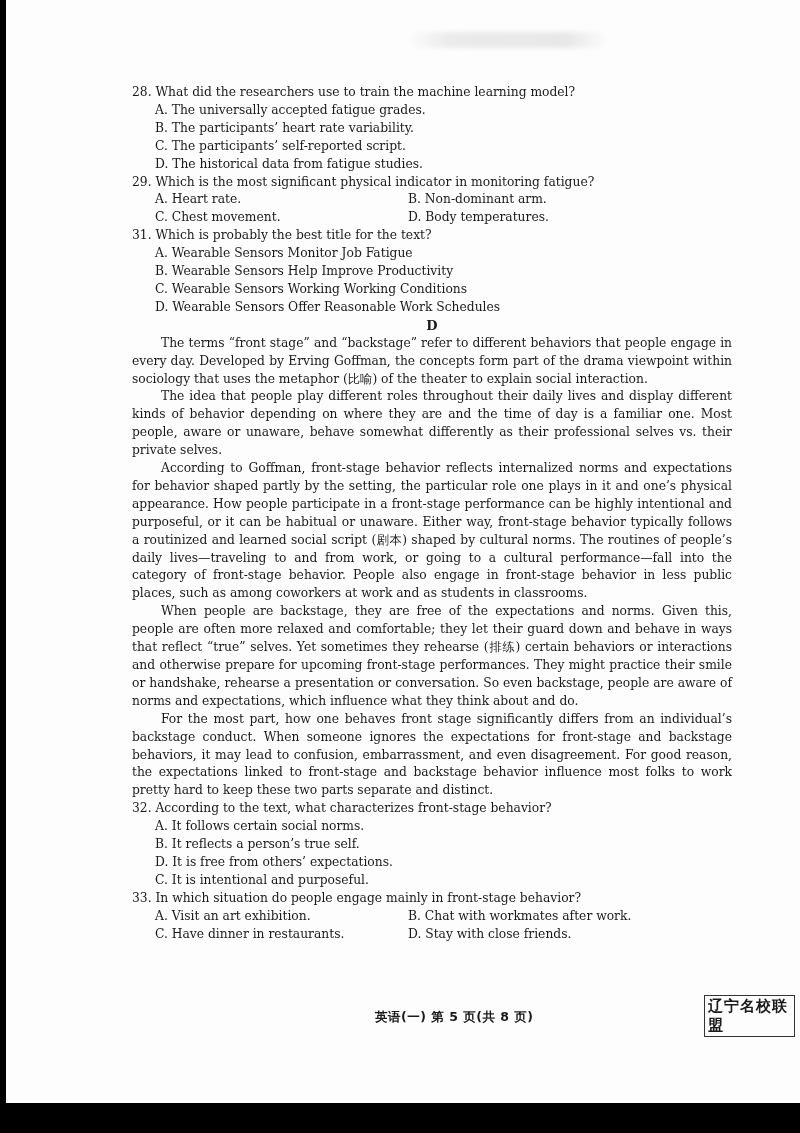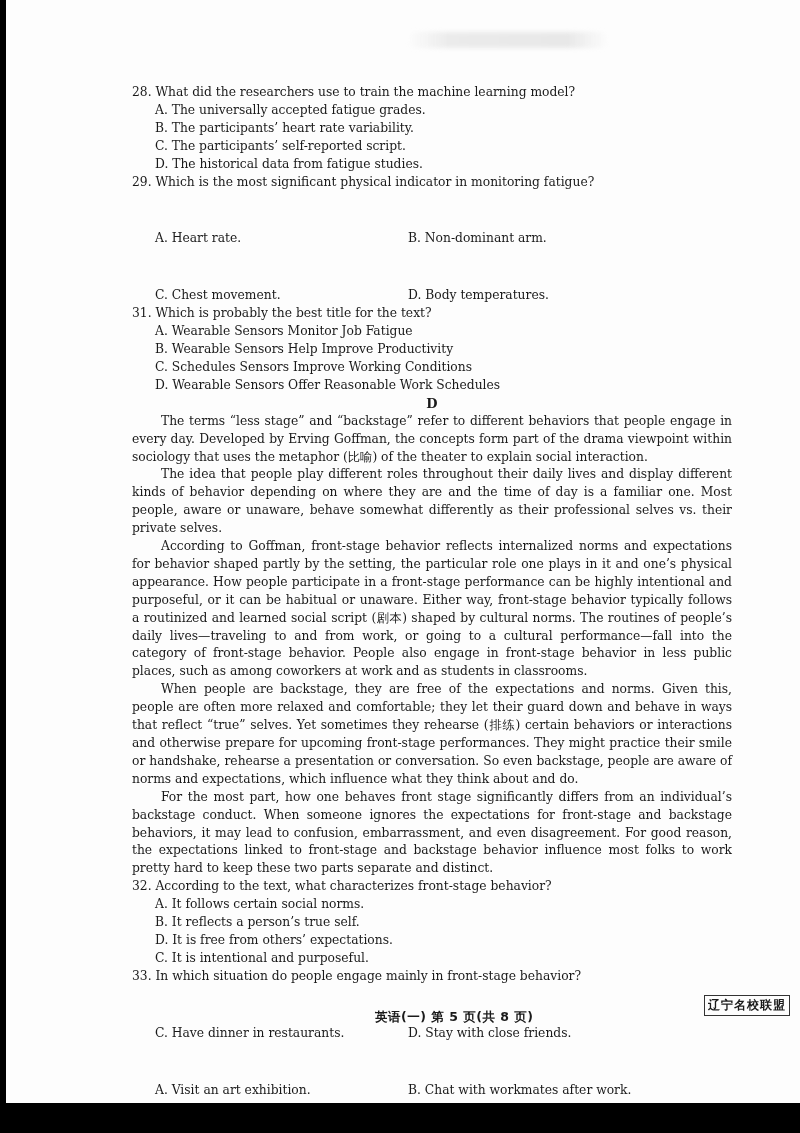--- a/index.html
+++ b/index.html
@@ -5,30 +5,30 @@
   html, body { margin:0; padding:0; }
   body { width:800px; height:1133px; background:#000; position:relative; overflow:hidden;
          font-family:"DejaVu Serif","Liberation Serif",serif; color:#1a1a1a; }
   .page { position:absolute; left:6px; top:0; width:783px; height:1103px; background:#fdfdfd;padding-left:20px; }
   .smudge { position:absolute; left:402px; top:32px; width:200px; height:16px;
             background:linear-gradient(90deg,rgba(235,235,235,0),#ebebeb 20%,#e8e8e8 80%,rgba(235,235,235,0));
             filter:blur(2px); border-radius:8px; }
   .content { position:absolute; left:126px; top:84px; width:600px; font-size:12.3px; line-height:17.9px; }
   .q { margin:0; }
   .opt { margin:0 0 0 23px; }
-  .opt-row { display:flex; margin-left:23px;margin-top:39px; }
+  .opt-row { display:flex; margin-left:23px; }
   .opt-row span { display:block; }
   .opt-row span:first-child { width:253px; }
   .sec { text-align:center; font-weight:bold; margin:0; font-size:13px; }
   .para { margin:0; text-indent:29px; text-align:justify; }
   .footer { position:absolute; left:6px; top:995px; width:783px; height:24px; }
   .footer-center { position:absolute; left:363px; top:14px; font-family:"DejaVu Sans","Liberation Sans",sans-serif;
                    font-weight:bold; font-size:12.5px; letter-spacing:0.5px; }
   .stamp { position:absolute; left:692px; top:0px; border:1.5px solid #333; padding:1px 3px;
-           font-family:"DejaVu Sans","Liberation Sans",sans-serif; font-weight:bold; font-size:12px; letter-spacing:1px; }
+           font-family:"DejaVu Sans","Liberation Sans",sans-serif; font-weight:bold; font-size:15px; letter-spacing:1px; }
 </style>
 </head>
 <body>
 
 <div class="page">
   <div class="smudge"></div>
 
   <div class="content">
 
     <div>
@@ -49,51 +49,51 @@
         <span>C. Chest movement.</span>
         <span>D. Body temperatures.</span>
       </div>
     </div>
 
 
     <div>
       <p class="q">31. Which is probably the best title for the text?</p>
       <p class="opt">A. Wearable Sensors Monitor Job Fatigue</p>
       <p class="opt">B. Wearable Sensors Help Improve Productivity</p>
-      <p class="opt">C. Schedules Sensors Improve Working Conditions</p>
+      <p class="opt">C. Wearable Sensors Working Working Conditions</p>
       <p class="opt">D. Wearable Sensors Offer Reasonable Work Schedules</p>
     </div>
 
     <p class="sec">D</p>
 
     <div>
-      <p class="para">The terms “less stage” and “backstage” refer to different behaviors that people engage in every day. Developed by Erving Goffman, the concepts form part of the drama viewpoint within sociology that uses the metaphor (比喻) of the theater to explain social interaction.</p>
+      <p class="para">The terms “front stage” and “backstage” refer to different behaviors that people engage in every day. Developed by Erving Goffman, the concepts form part of the drama viewpoint within sociology that uses the metaphor (比喻) of the theater to explain social interaction.</p>
       <p class="para">The idea that people play different roles throughout their daily lives and display different kinds of behavior depending on where they are and the time of day is a familiar one. Most people, aware or unaware, behave somewhat differently as their professional selves vs. their private selves.</p>
       <p class="para">According to Goffman, front-stage behavior reflects internalized norms and expectations for behavior shaped partly by the setting, the particular role one plays in it and one’s physical appearance. How people participate in a front-stage performance can be highly intentional and purposeful, or it can be habitual or unaware. Either way, front-stage behavior typically follows a routinized and learned social script (剧本) shaped by cultural norms. The routines of people’s daily lives—traveling to and from work, or going to a cultural performance—fall into the category of front-stage behavior. People also engage in front-stage behavior in less public places, such as among coworkers at work and as students in classrooms.</p>
       <p class="para">When people are backstage, they are free of the expectations and norms. Given this, people are often more relaxed and comfortable; they let their guard down and behave in ways that reflect “true” selves. Yet sometimes they rehearse (排练) certain behaviors or interactions and otherwise prepare for upcoming front-stage performances. They might practice their smile or handshake, rehearse a presentation or conversation. So even backstage, people are aware of norms and expectations, which influence what they think about and do.</p>
       <p class="para">For the most part, how one behaves front stage significantly differs from an individual’s backstage conduct. When someone ignores the expectations for front-stage and backstage behaviors, it may lead to confusion, embarrassment, and even disagreement. For good reason, the expectations linked to front-stage and backstage behavior influence most folks to work pretty hard to keep these two parts separate and distinct.</p>
     </div>
 
     <div>
       <p class="q">32. According to the text, what characterizes front-stage behavior?</p>
       <p class="opt">A. It follows certain social norms.</p>
       <p class="opt">B. It reflects a person’s true self.</p>
       <p class="opt">D. It is free from others’ expectations.</p>
       <p class="opt">C. It is intentional and purposeful.</p>
     </div>
 
     <div>
       <p class="q">33. In which situation do people engage mainly in front-stage behavior?</p>
       <div class="opt-row">
+        <span>A. Visit an art exhibition.</span>
+        <span>B. Chat with workmates after work.</span>
+      </div>
+      <div class="opt-row">
         <span>C. Have dinner in restaurants.</span>
         <span>D. Stay with close friends.</span>
-      </div>
-      <div class="opt-row">
-        <span>A. Visit an art exhibition.</span>
-        <span>B. Chat with workmates after work.</span>
       </div>
     </div>
   </div>
 
   <div class="footer">
     <span class="footer-center">英语(一)  第 5 页(共 8 页)</span>
     <span class="stamp">辽宁名校联盟</span>
   </div>
 </div>
 

